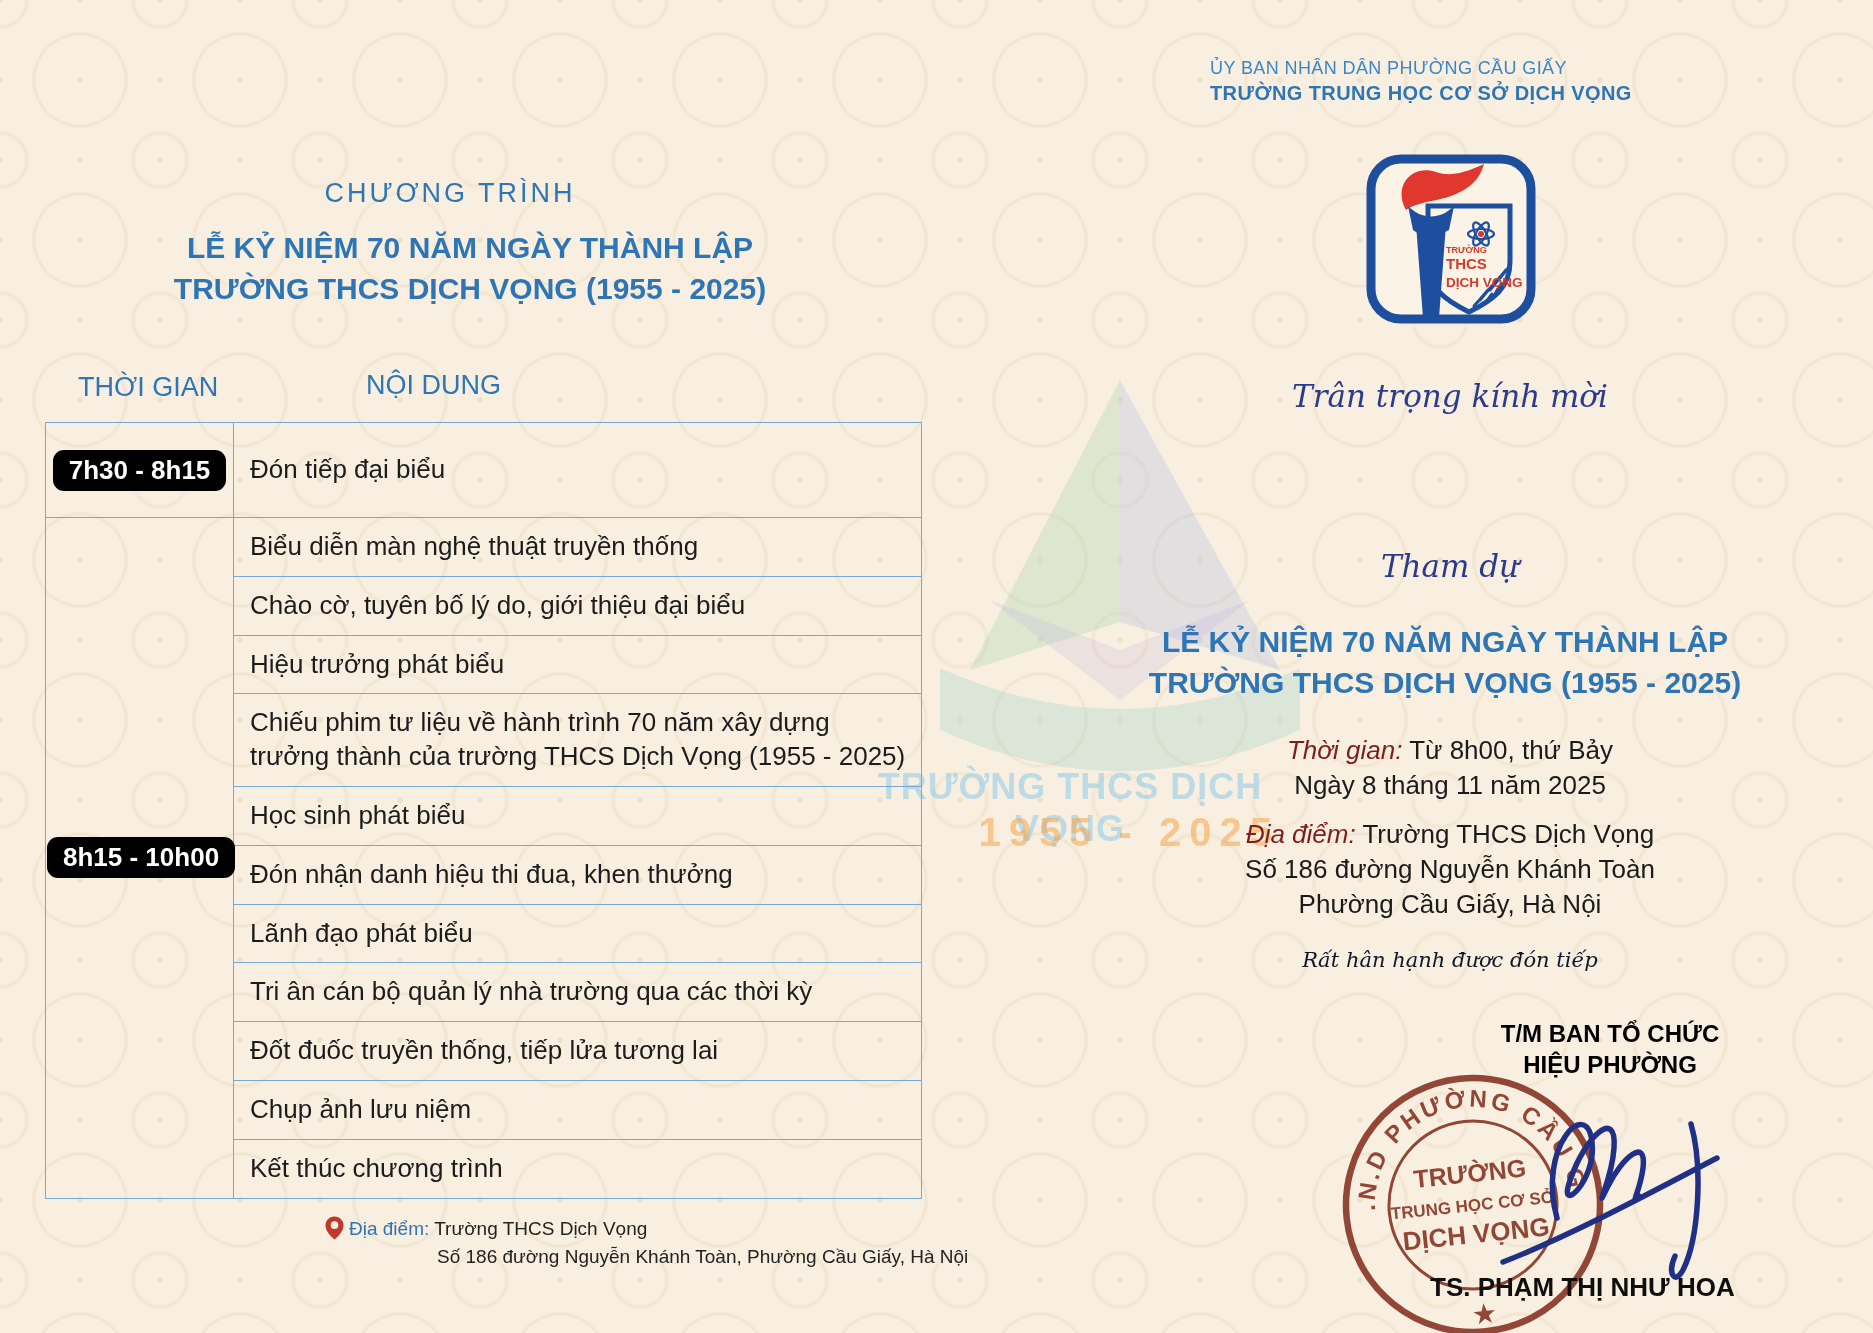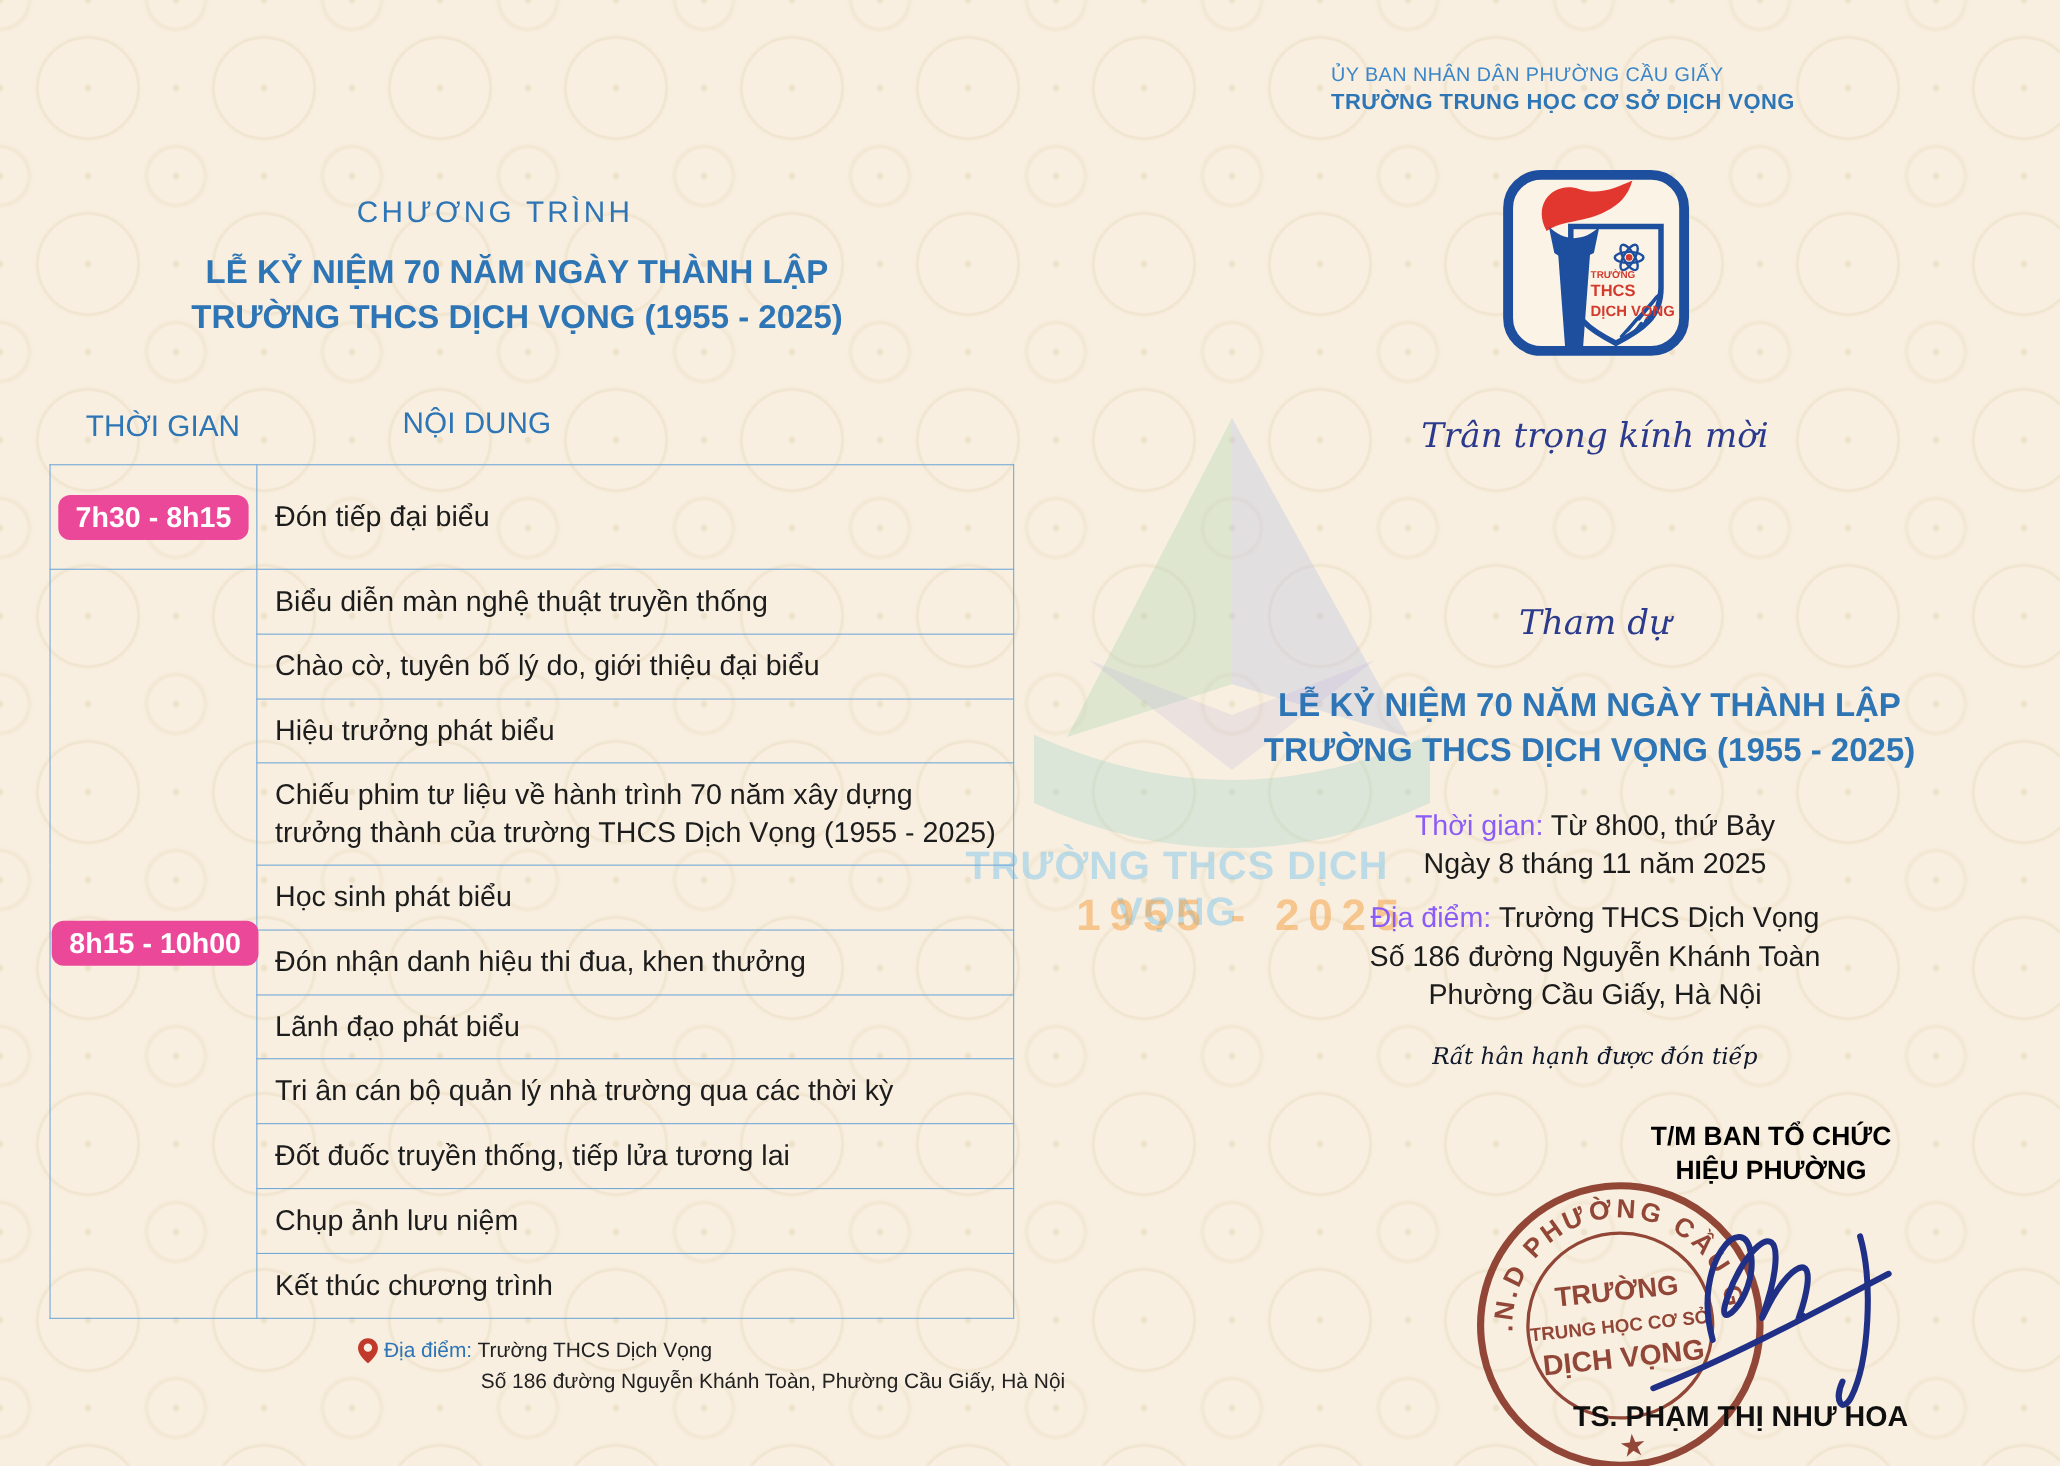--- a/index.html
+++ b/index.html
@@ -20,40 +20,40 @@
   .main-title{position:absolute;left:30px;top:228px;width:880px;text-align:center;
     font-size:30px;font-weight:bold;color:#2e75b6;line-height:1.35;}
   .col-head{position:absolute;font-size:27px;font-weight:400;color:#2e75b6;}
   .col-head.time{left:78px;top:372px;}
   .col-head.content{left:366px;top:370px;}
   table.program{position:absolute;left:45px;top:422px;width:877px;border-collapse:collapse;table-layout:fixed;}
   table.program,table.program td{border:1.5px solid #74aad8;}
   td.time-cell{width:185px;text-align:center;vertical-align:middle;}
   td.content-cell{font-size:26px;color:#1c1c1c;padding:12px 10px 12px 16px;line-height:1.3;vertical-align:middle;}
   tr.first-row td{height:70px;}
-  .time-badge{display:inline-block;background:#ec4899;color:#fff;font-size:26px;font-weight:600;
+  .time-badge{display:inline-block;background:#000000;color:#fff;font-size:26px;font-weight:600;
     padding:5px 16px;border-radius:11px;white-space:nowrap;}
   .foot{position:absolute;left:325px;top:1215px;font-size:19px;color:#222;line-height:1.45;}
   .foot .row1{display:flex;align-items:flex-start;gap:5px;}
   .foot .lbl{color:#2e75b6;}
   .foot .line2{padding-left:112px;}
   .org{position:absolute;left:1210px;top:58px;width:450px;text-align:left;}
   .org .l1{font-size:18px;color:#3a86c8;letter-spacing:0.4px;}
   .org .l2{font-size:20px;font-weight:bold;color:#2e75b6;letter-spacing:0.4px;margin-top:3px;}
   .logo{position:absolute;left:1362px;top:150px;}
   .script{font-family:"DejaVu Serif",serif;font-style:italic;color:#2b3a8c;}
   .salutation{position:absolute;left:1150px;top:378px;width:600px;text-align:center;font-size:31px;}
   .invitee{position:absolute;left:1030px;top:462px;width:830px;text-align:center;
     font-size:29px;font-weight:bold;color:#2e75b6;}
   .attend{position:absolute;left:1150px;top:548px;width:600px;text-align:center;font-size:31px;}
   .event-title{position:absolute;left:1030px;top:622px;width:830px;text-align:center;
     font-size:30px;font-weight:bold;color:#2e75b6;line-height:1.35;}
   .details{position:absolute;left:1100px;top:733px;width:700px;text-align:center;
     font-size:26px;color:#1b1b1b;line-height:1.35;}
-  .details .lbl{color:#8b5cf6;}
+  .details .lbl{color:#7f1d1d;font-style:italic;}
   .details .grp{margin-bottom:14px;}
   .closing{position:absolute;left:1100px;top:948px;width:700px;text-align:center;font-size:21px;color:#0f172a;}
   .signoff{position:absolute;left:1410px;top:1018px;width:400px;text-align:center;
     font-size:24px;font-weight:bold;color:#000000;line-height:1.3;}
   .stamp{position:absolute;left:1330px;top:1062px;opacity:0.93;}
   .signature{position:absolute;left:1495px;top:1066px;}
   .signer{position:absolute;left:1430px;top:1272px;width:370px;
     font-size:26px;font-weight:bold;color:#0f0f0f;}
   .wm-text{position:absolute;left:820px;top:766px;width:500px;text-align:center;z-index:1;
     font-size:36px;font-weight:bold;color:rgba(130,200,235,0.5);letter-spacing:1px;}

